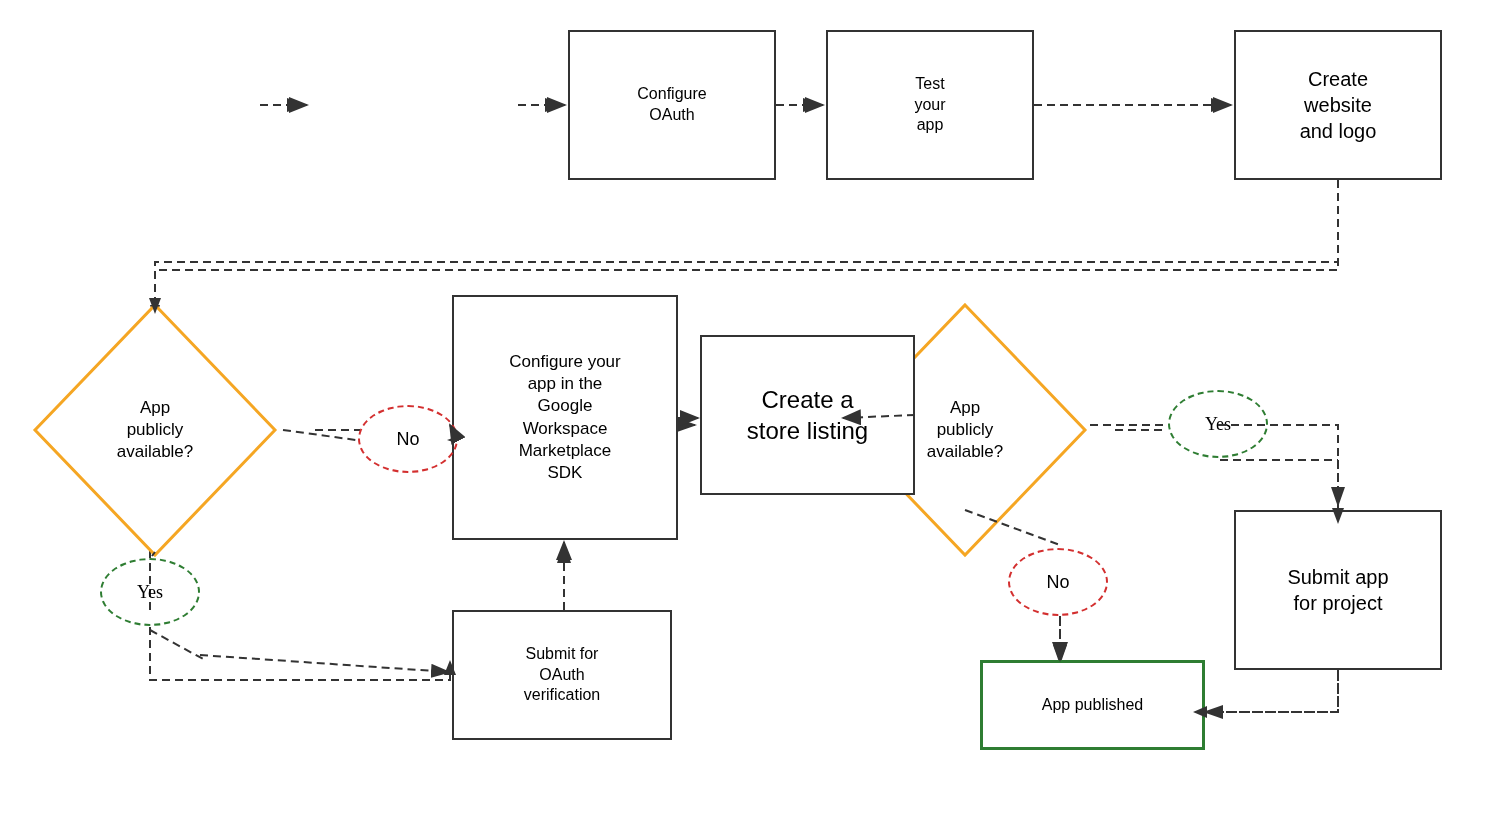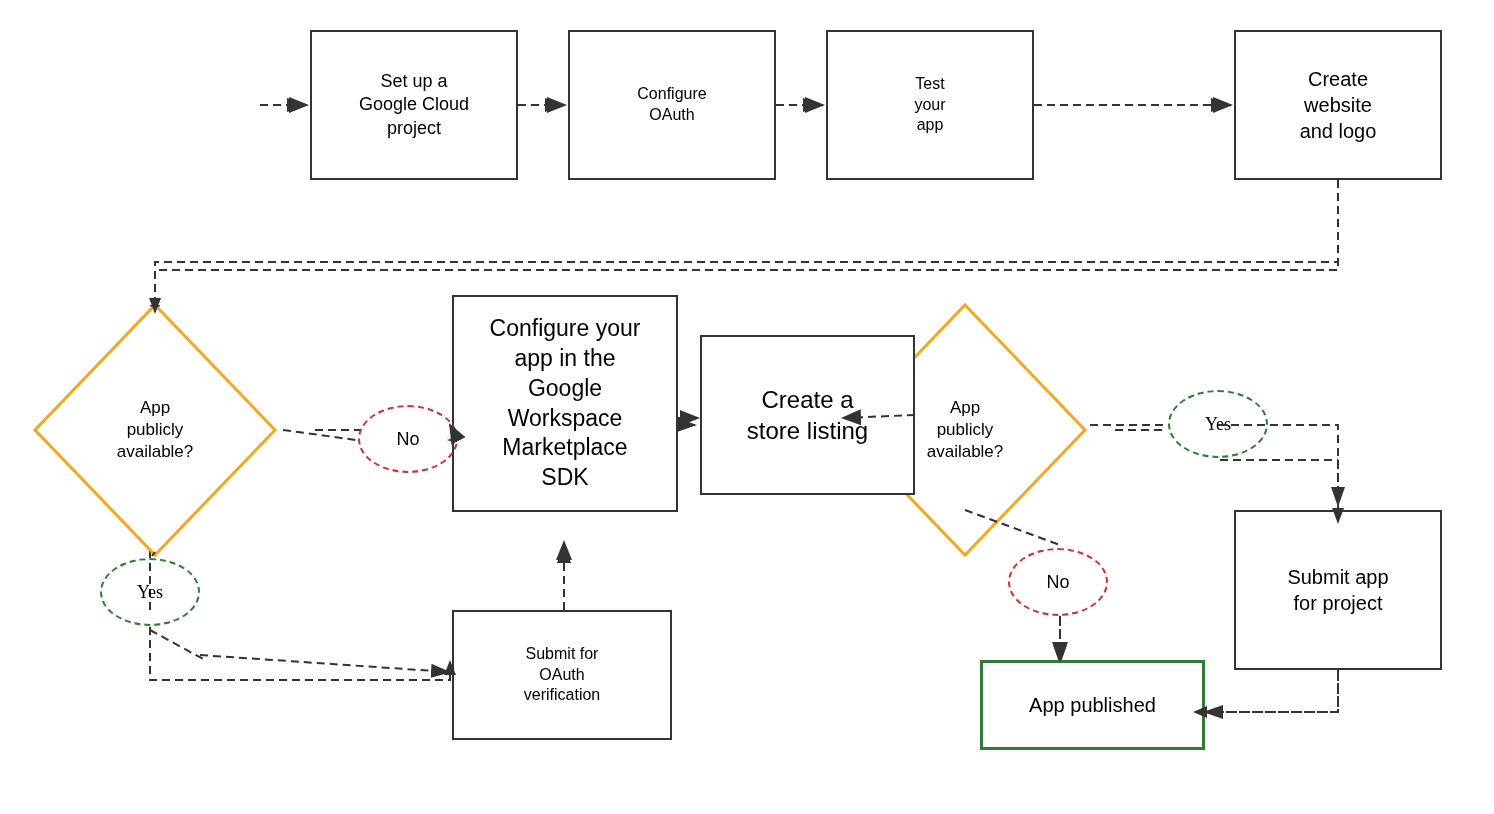--- a/index.html
+++ b/index.html
@@ -133,25 +133,20 @@
     <line class="dashed" x1="564" y1="610" x2="564" y2="545" marker-end="url(#arrowhead)"></line>
 
     <line class="dashed" x1="1060" y1="618" x2="1060" y2="663" marker-end="url(#arrowhead)"></line>
 
     <line class="dashed" x1="1338" y1="660" x2="1338" y2="712"></line>
     <line class="dashed" x1="1338" y1="712" x2="1205" y2="712" marker-end="url(#arrowhead)"></line>
 
   </svg>
 
 
-  <div class="box" style="left:310px; top:30px; width:208px; height:150px; font-size:18px;">
-    <span style="white-space:pre-line;">Set up a
-Google Cloud
-project</span>
-  </div>
 
   <div class="box" style="left:568px; top:30px; width:208px; height:150px; font-size:16px;">
     <span style="white-space:pre-line;">Configure
 OAuth</span>
   </div>
 
   <div class="box" style="left:826px; top:30px; width:208px; height:150px; font-size:16px;">
     <span style="white-space:pre-line;">Test
 your
 app</span>
@@ -174,21 +169,21 @@
 
   <div class="diamond-wrap" style="left:840px; top:300px; width:250px; height:260px;">
     <svg width="250" height="260" viewBox="0 0 250 260">
       <polygon points="125,5 245,130 125,255 5,130" fill="#fff" stroke="#f5a623" stroke-width="3"></polygon>
     </svg>
     <div class="diamond-text" style="font-size:17px;">
       <span>App<br>publicly<br>available?</span>
     </div>
   </div>
 
-  <div class="box" style="left:452px; top:295px; width:226px; height:217px; font-size:23px;">
+  <div class="box" style="left:452px; top:295px; width:226px; height:245px; font-size:17px;">
     <span style="white-space:pre-line;">Configure your
 app in the
 Google
 Workspace
 Marketplace
 SDK</span>
   </div>
 
   <div class="box" style="left:700px; top:335px; width:215px; height:160px; font-size:24px;">
     <span style="white-space:pre-line;">Create a
@@ -199,21 +194,21 @@
     <span style="white-space:pre-line;">Submit for
 OAuth
 verification</span>
   </div>
 
   <div class="box" style="left:1234px; top:510px; width:208px; height:160px; font-size:20px;">
     <span style="white-space:pre-line;">Submit app
 for project</span>
   </div>
 
-  <div class="box green-border" style="left:980px; top:660px; width:225px; height:90px; font-size:20px;">
+  <div class="box green-border" style="left:980px; top:660px; width:225px; height:90px; font-size:16px;">
     <span>App published</span>
   </div>
 
   <div class="oval red" style="left:358px; top:405px; width:100px; height:68px; font-size:18px;">
     <span>No</span>
   </div>
 
   <div class="oval green" style="left:100px; top:558px; width:100px; height:68px; font-size:18px;">
     <span>Yes</span>
   </div>

